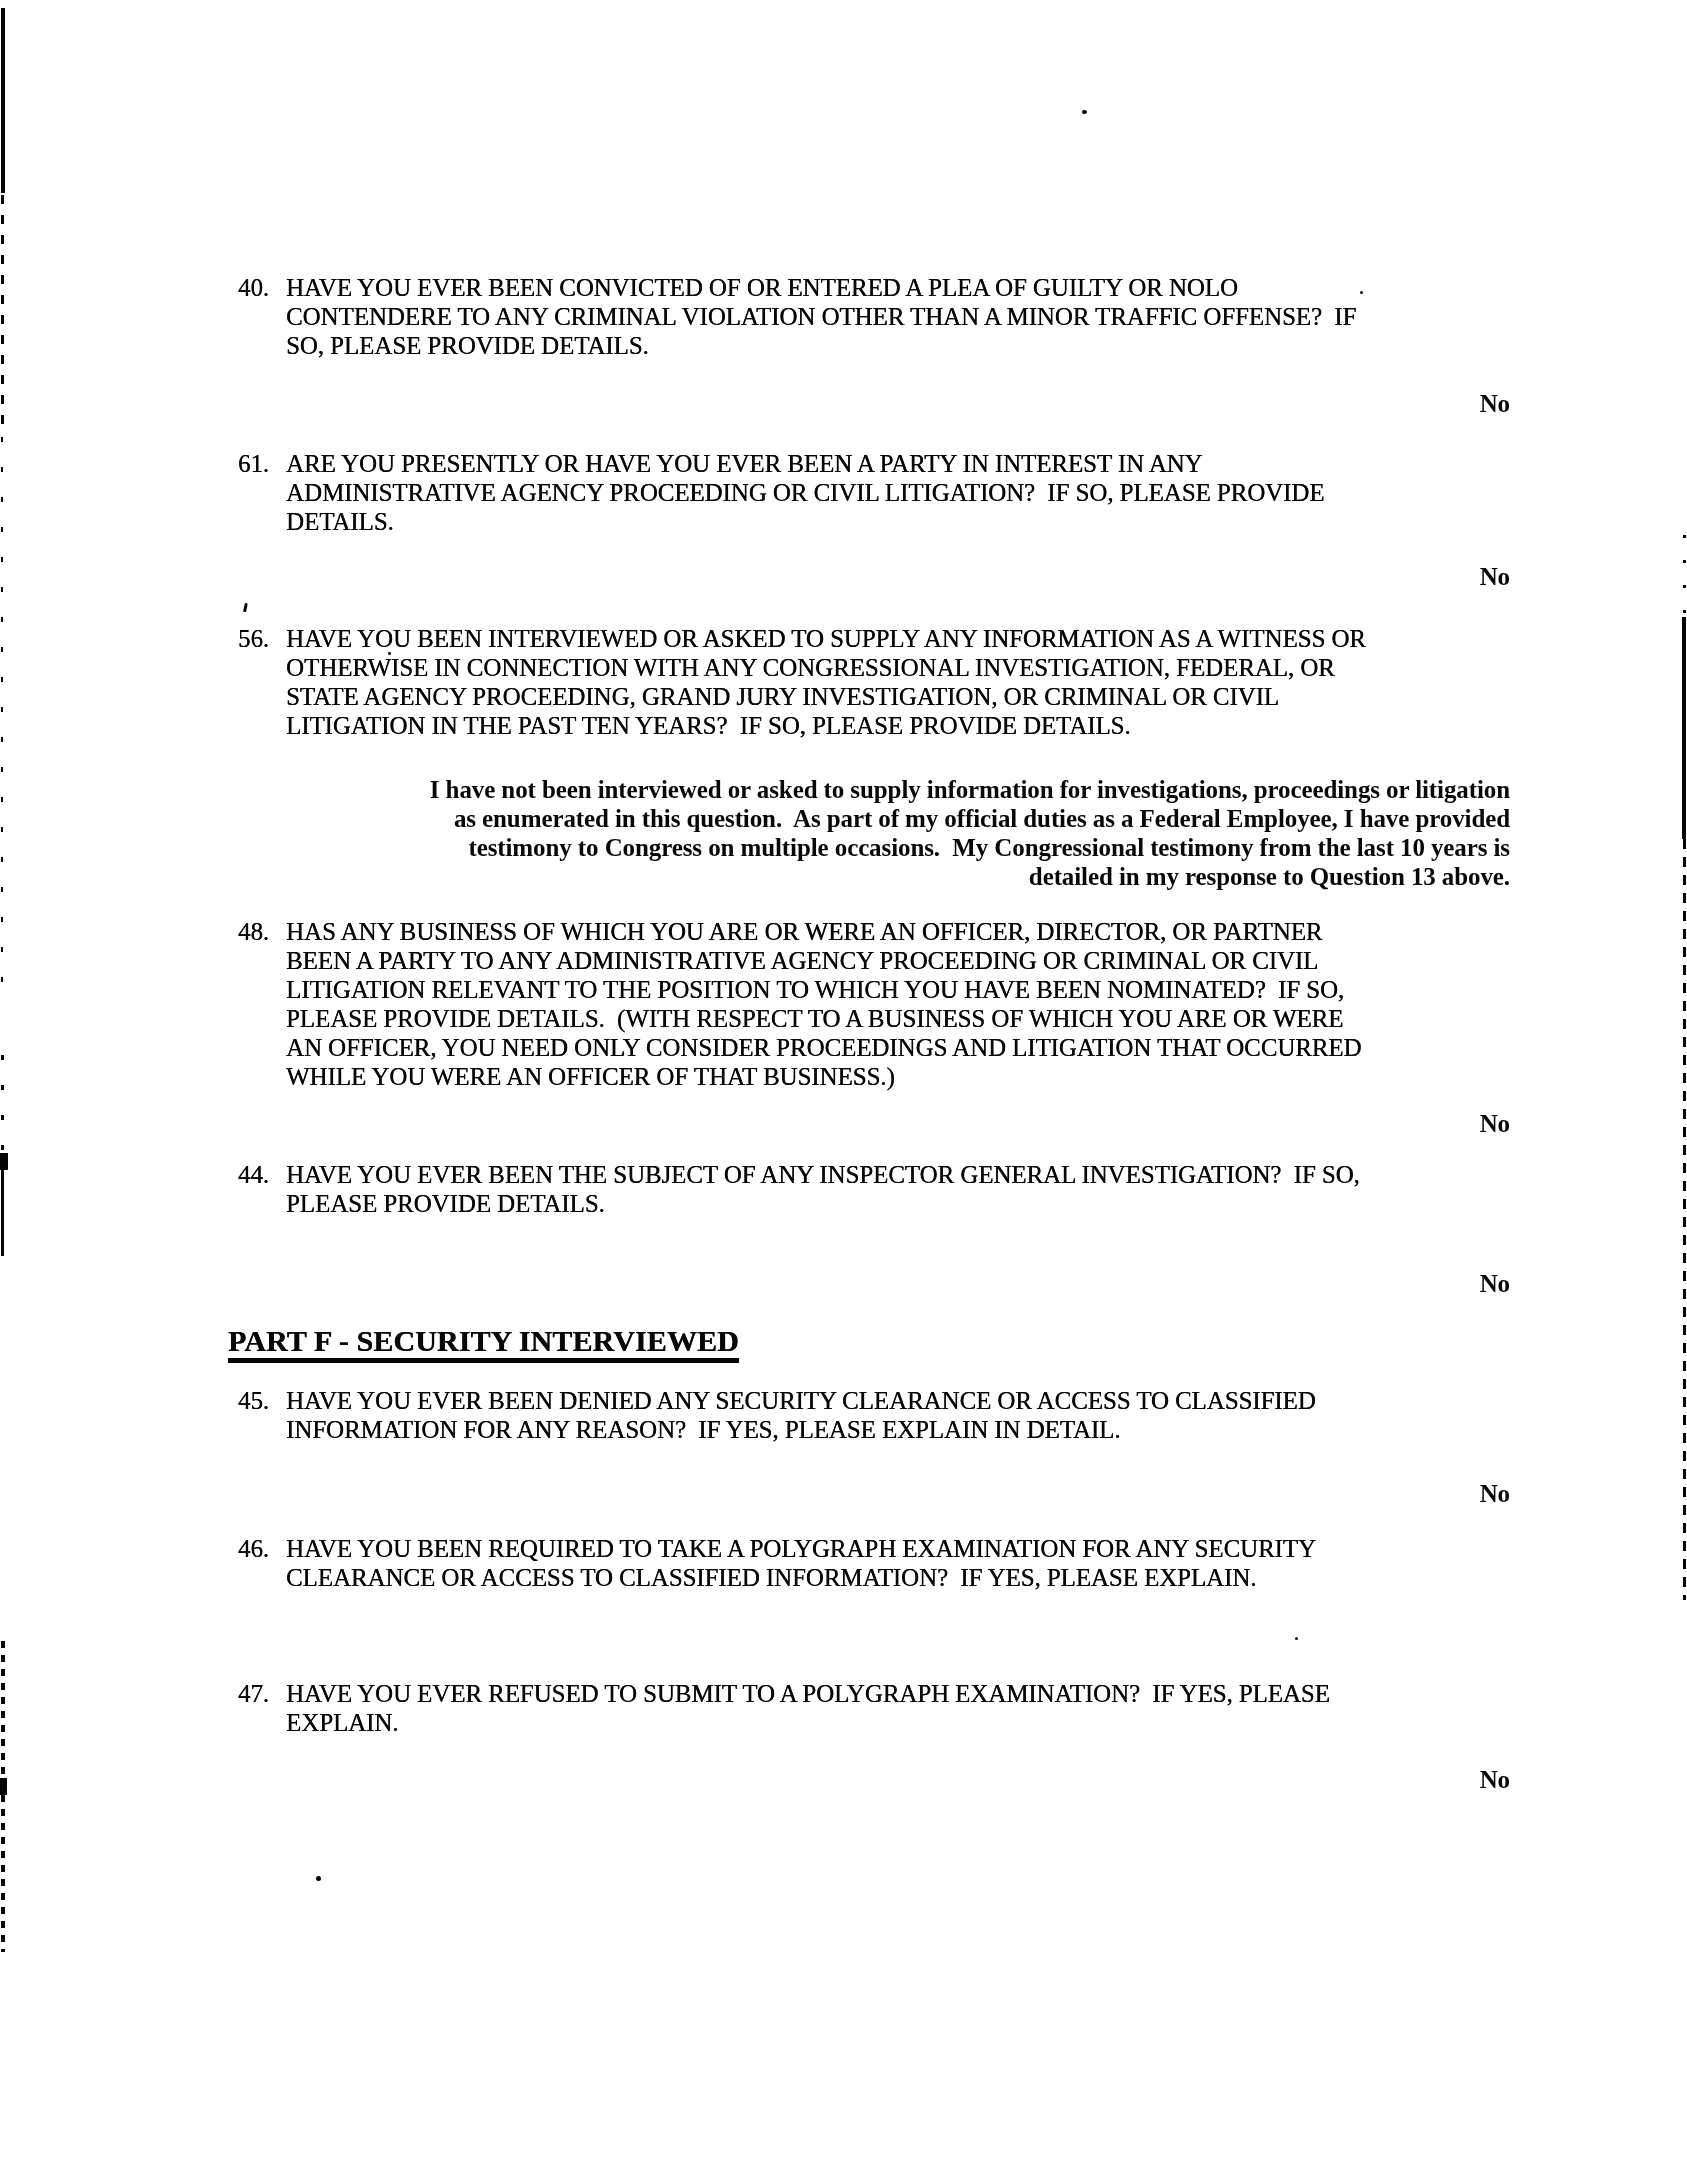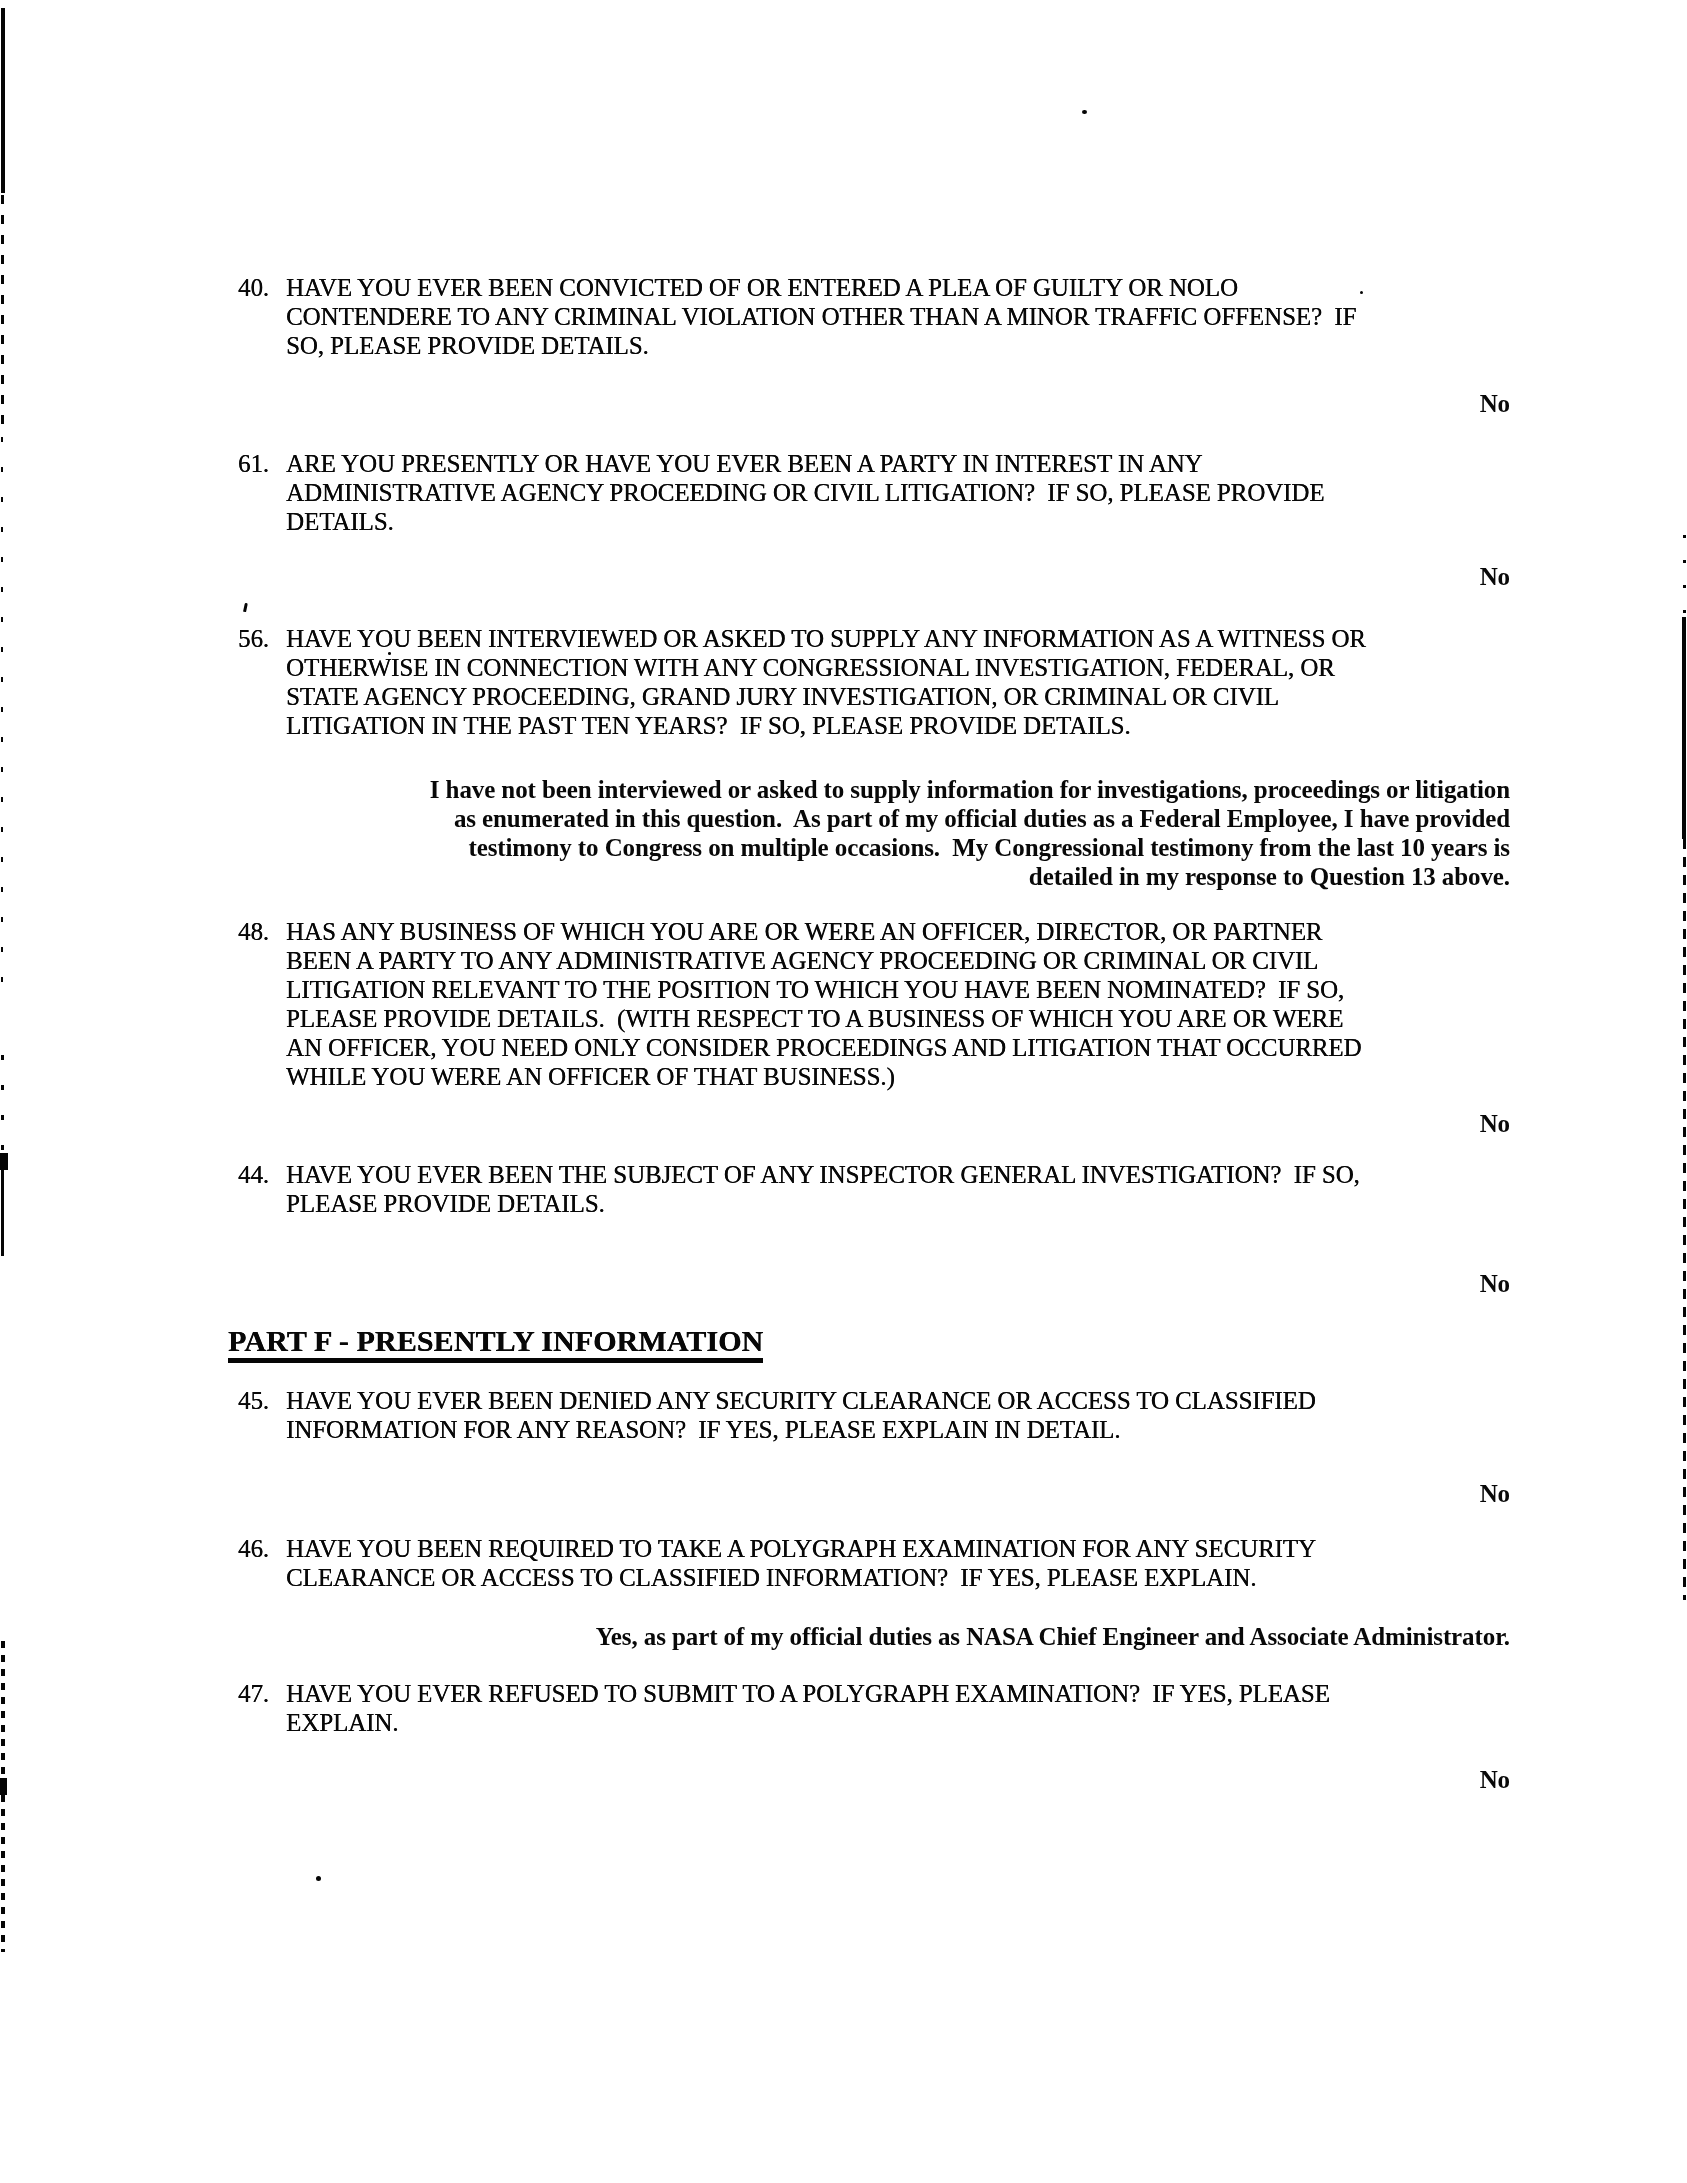--- a/index.html
+++ b/index.html
@@ -129,35 +129,34 @@
   </div>
   <div class="answer" style="top:1109px">No</div>
 
   <div class="q-row" style="top:1160px">
     <span class="q-num">44.</span>
     <div class="q-text">HAVE YOU EVER BEEN THE SUBJECT OF ANY INSPECTOR GENERAL INVESTIGATION?  IF SO,
 PLEASE PROVIDE DETAILS.</div>
   </div>
   <div class="answer" style="top:1269px">No</div>
 
-  <div class="part-heading" style="top:1324px">PART F - PRESENTLY INFORMATION</div>
+  <div class="part-heading" style="top:1324px">PART F - SECURITY INTERVIEWED</div>
 
   <div class="q-row" style="top:1386px">
     <span class="q-num">45.</span>
     <div class="q-text">HAVE YOU EVER BEEN DENIED ANY SECURITY CLEARANCE OR ACCESS TO CLASSIFIED
 INFORMATION FOR ANY REASON?  IF YES, PLEASE EXPLAIN IN DETAIL.</div>
   </div>
   <div class="answer" style="top:1479px">No</div>
 
   <div class="q-row" style="top:1534px">
     <span class="q-num">46.</span>
     <div class="q-text">HAVE YOU BEEN REQUIRED TO TAKE A POLYGRAPH EXAMINATION FOR ANY SECURITY
 CLEARANCE OR ACCESS TO CLASSIFIED INFORMATION?  IF YES, PLEASE EXPLAIN.</div>
   </div>
-  <div class="answer" style="top:1622px">Yes, as part of my official duties as NASA Chief Engineer and Associate Administrator.</div>
 
   <div class="q-row" style="top:1679px">
     <span class="q-num">47.</span>
     <div class="q-text">HAVE YOU EVER REFUSED TO SUBMIT TO A POLYGRAPH EXAMINATION?  IF YES, PLEASE
 EXPLAIN.</div>
   </div>
   <div class="answer" style="top:1765px">No</div>
 
   <div class="artifact" style="left:0.7px; top:8px;  width:4px;  height:185px;"></div>
   <div class="artifact edge-dash-left-a" style="left:0.7px; top:195px; width:3.3px; height:232px;"></div>

